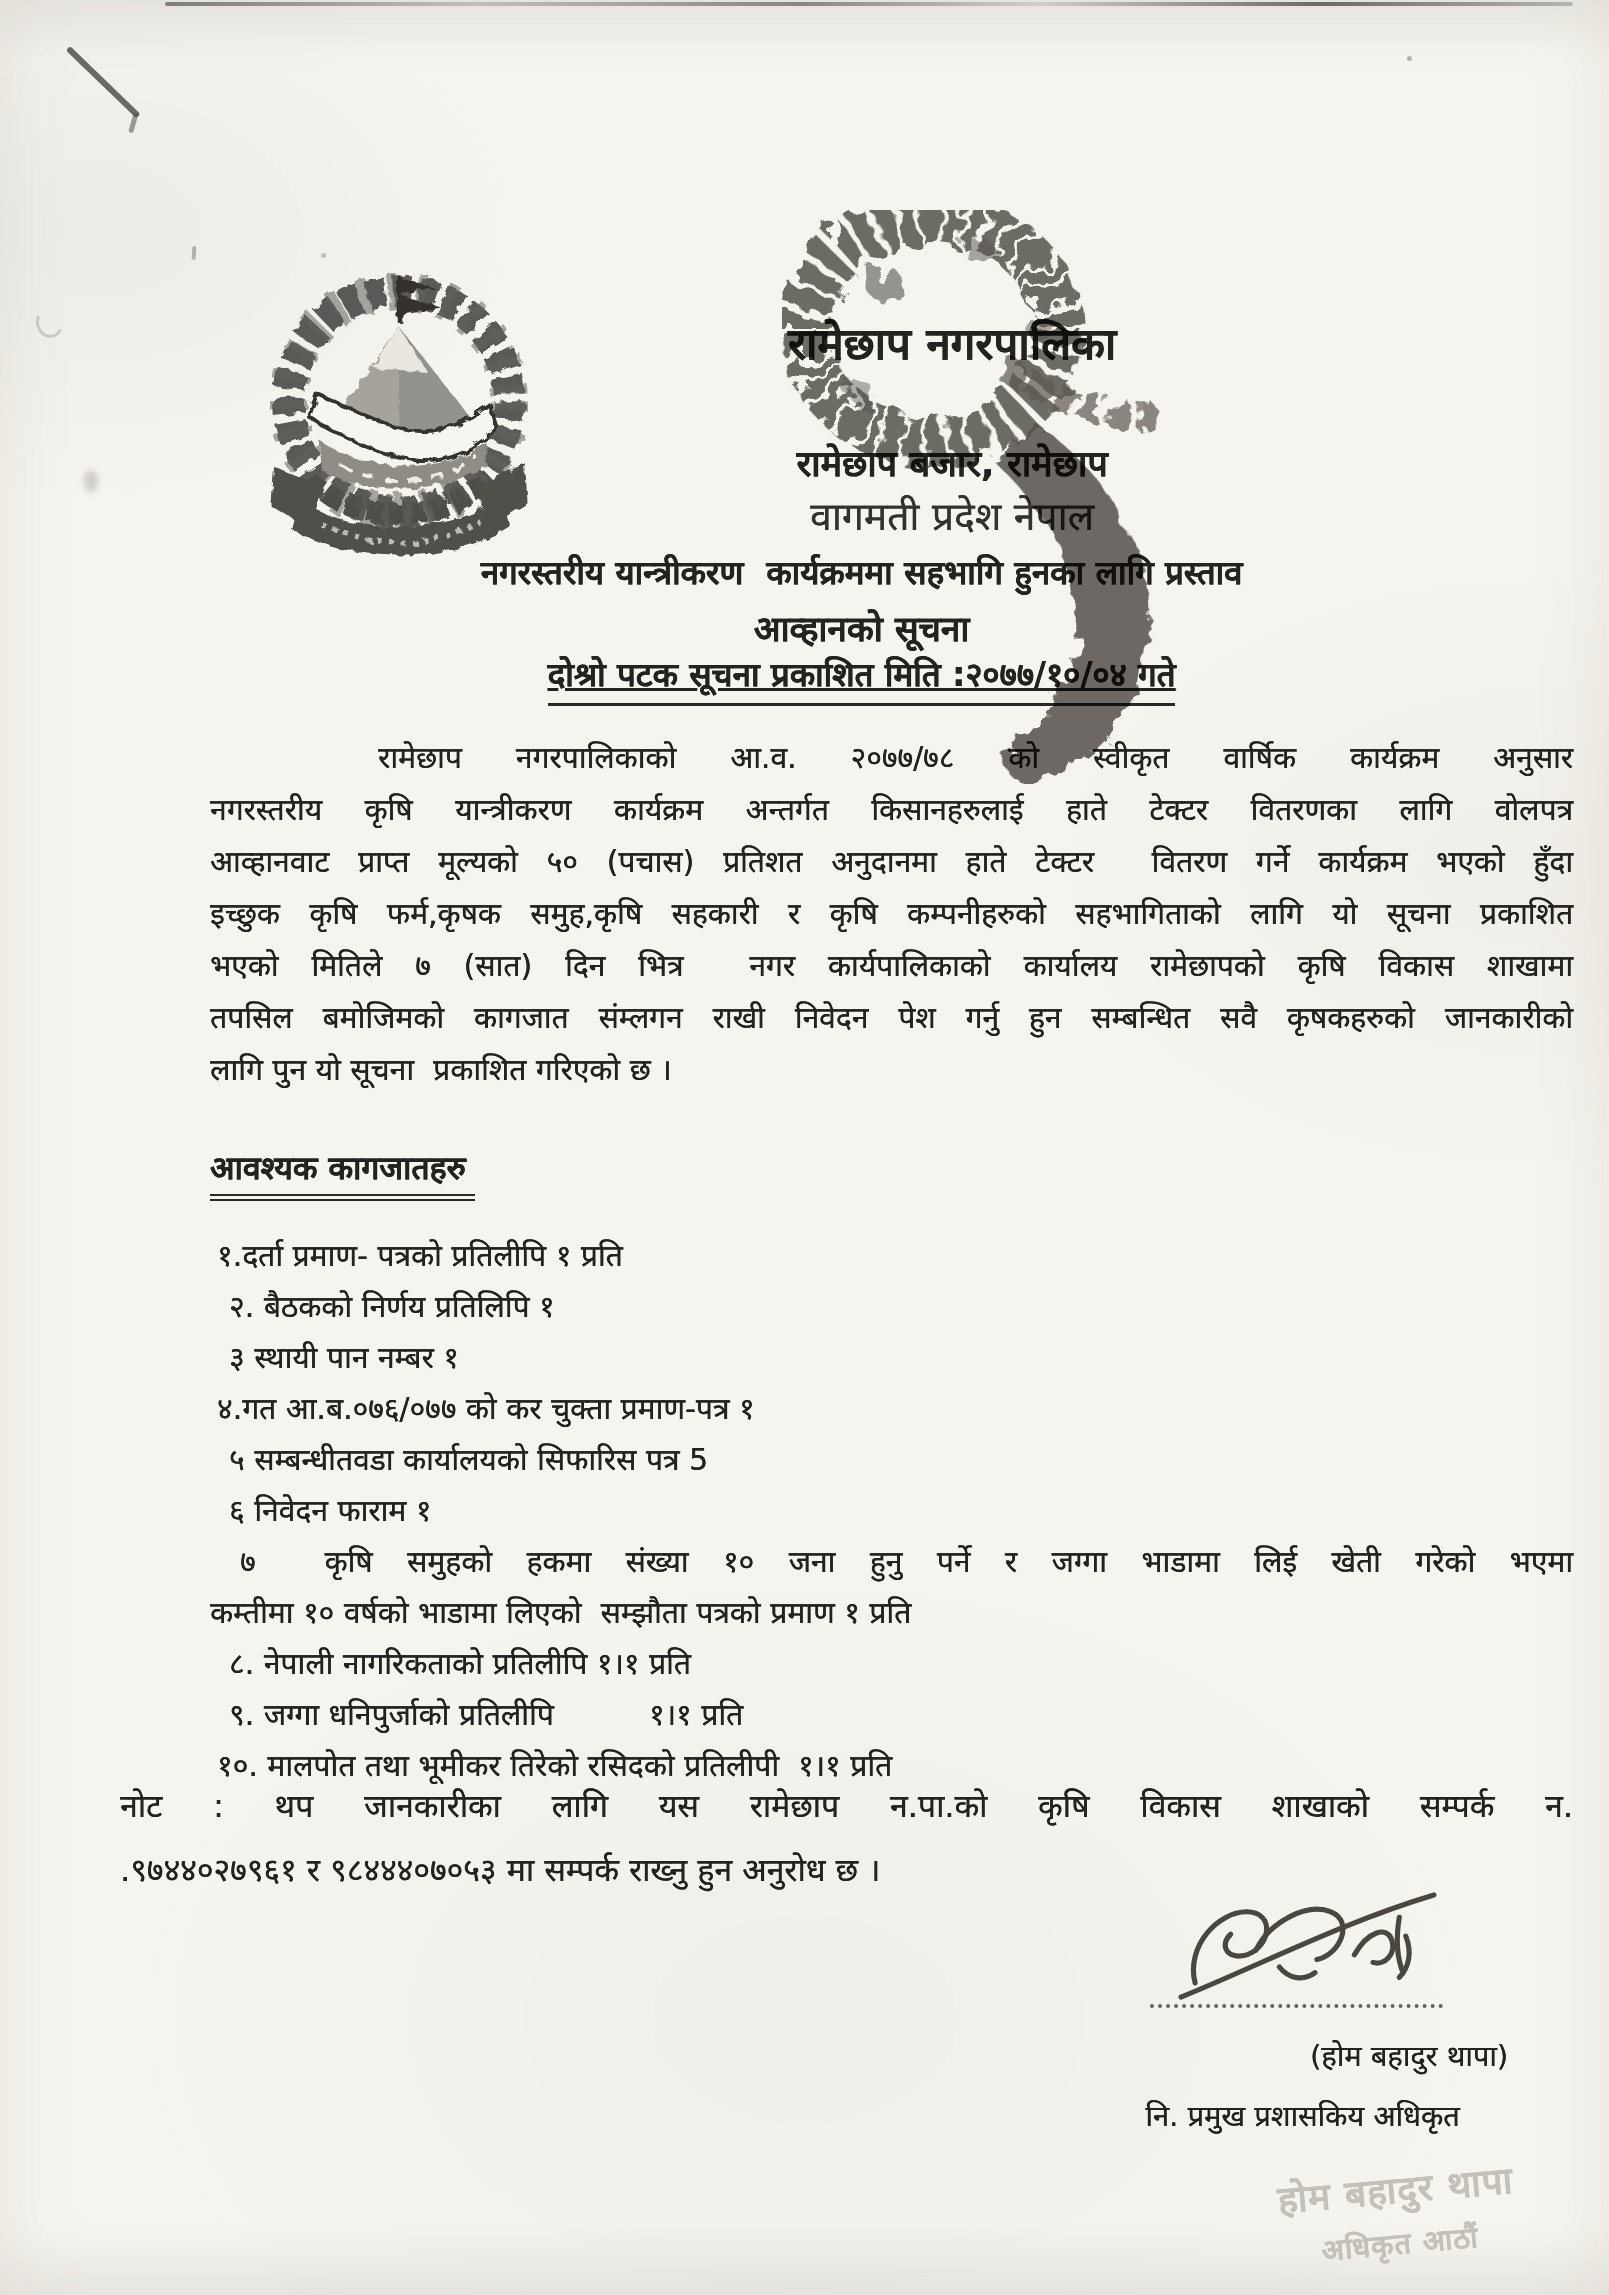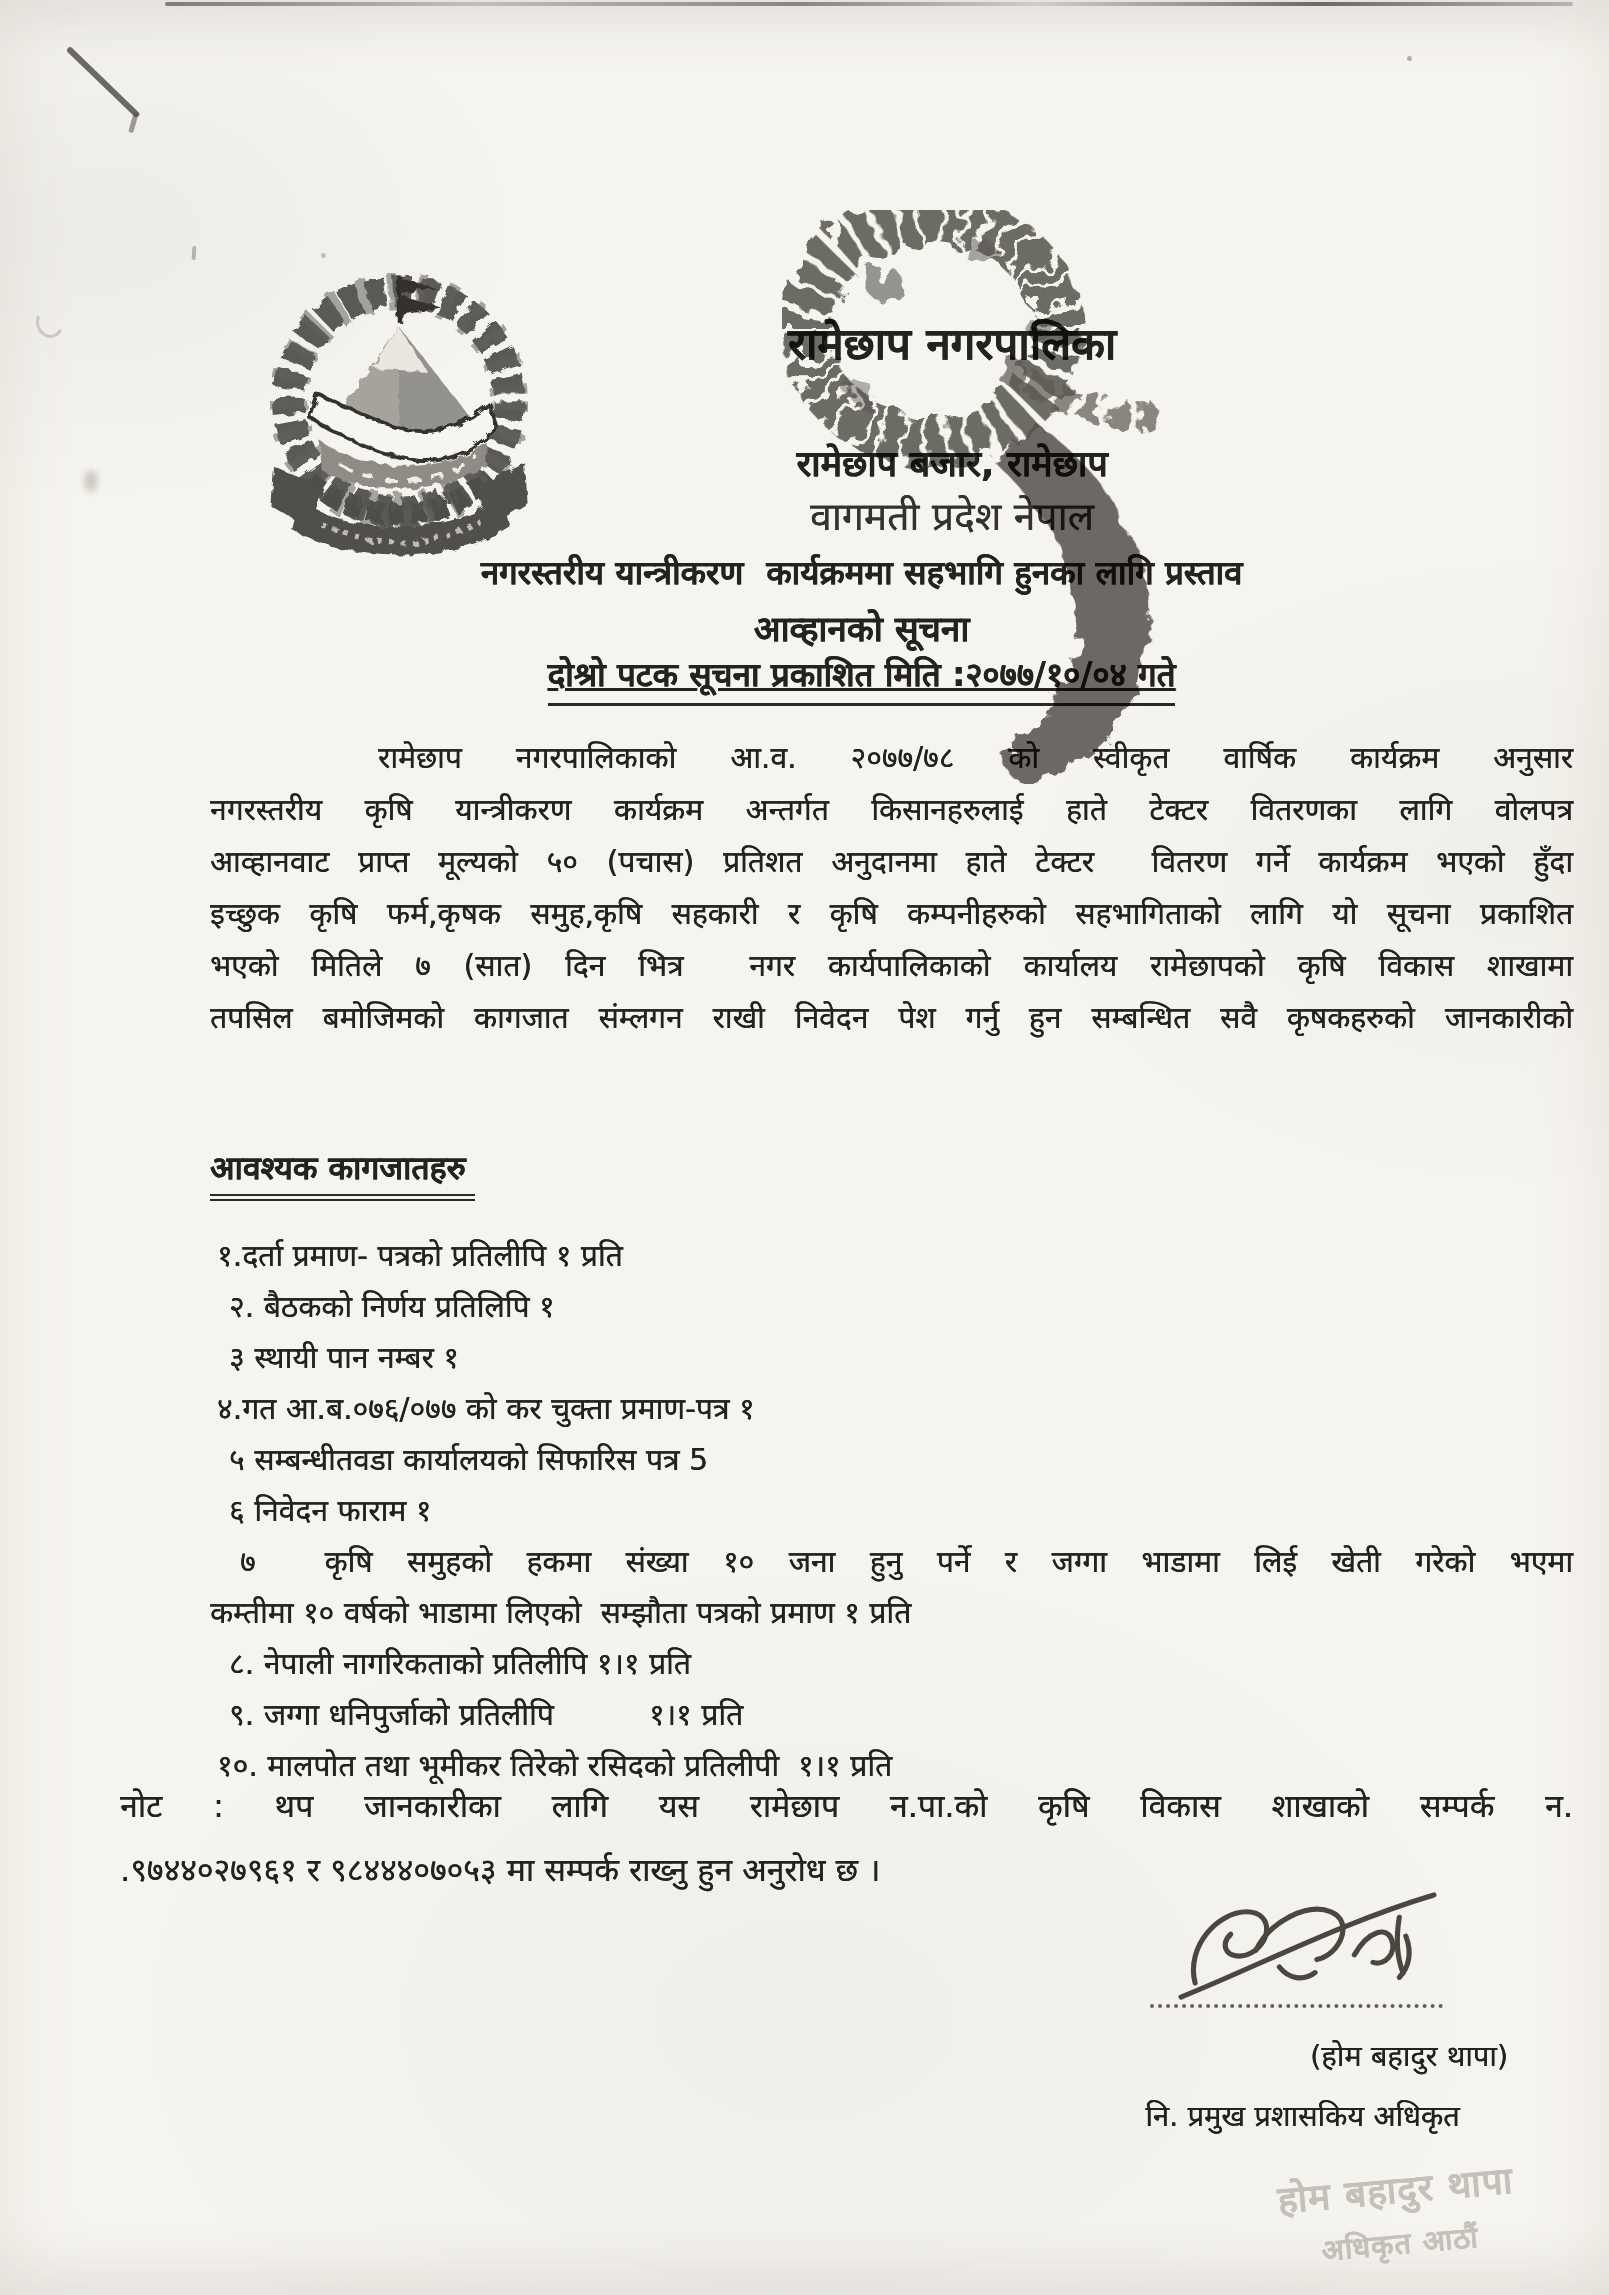--- a/index.html
+++ b/index.html
@@ -122,20 +122,21 @@
     <span class="tl bold underline-solid" style="font-size:33px;">दोश्रो पटक सूचना प्रकाशित मिति :२०७७/१०/०४ गते</span>
   </div>
 
   <div class="abs" style="left:210px; top:732px; width:1363px; z-index:3;">
     <div class="tl body-line jl" style="text-indent:168px;">रामेछाप नगरपालिकाको आ.व. २०७७/७८ को स्वीकृत वार्षिक कार्यक्रम अनुसार</div>
     <div class="tl body-line jl">नगरस्तरीय कृषि यान्त्रीकरण कार्यक्रम अन्तर्गत किसानहरुलाई हाते टेक्टर वितरणका लागि वोलपत्र</div>
     <div class="tl body-line jl">आव्हानवाट प्राप्त मूल्यको ५० (पचास) प्रतिशत अनुदानमा हाते टेक्टर  वितरण गर्ने कार्यक्रम भएको हुँदा</div>
     <div class="tl body-line jl">इच्छुक कृषि फर्म,कृषक समुह,कृषि सहकारी र कृषि कम्पनीहरुको सहभागिताको लागि यो सूचना प्रकाशित</div>
     <div class="tl body-line jl">भएको मितिले ७ (सात) दिन भित्र  नगर कार्यपालिकाको कार्यालय रामेछापको कृषि विकास शाखामा</div>
     <div class="tl body-line jl">तपसिल बमोजिमको कागजात संम्लगन राखी निवेदन पेश गर्नु हुन सम्बन्धित सवै कृषकहरुको जानकारीको</div>
+    <div class="tl body-line">लागि पुन यो सूचना  प्रकाशित गरिएको छ ।</div>
   </div>
 
   <div class="abs" style="left:210px; top:1145px; z-index:3;">
     <span class="tl bold underline-double" style="font-size:32px;">आवश्यक कागजातहरु</span>
   </div>
 
   <div class="abs" style="left:210px; top:1230px; width:1363px; z-index:3;">
     <div class="tl item-line" style="padding-left:7px;">१.दर्ता प्रमाण- पत्रको प्रतिलीपि १ प्रति</div>
     <div class="tl item-line" style="padding-left:19px;">२. बैठकको निर्णय प्रतिलिपि १</div>
     <div class="tl item-line" style="padding-left:19px;">३ स्थायी पान नम्बर १</div>

